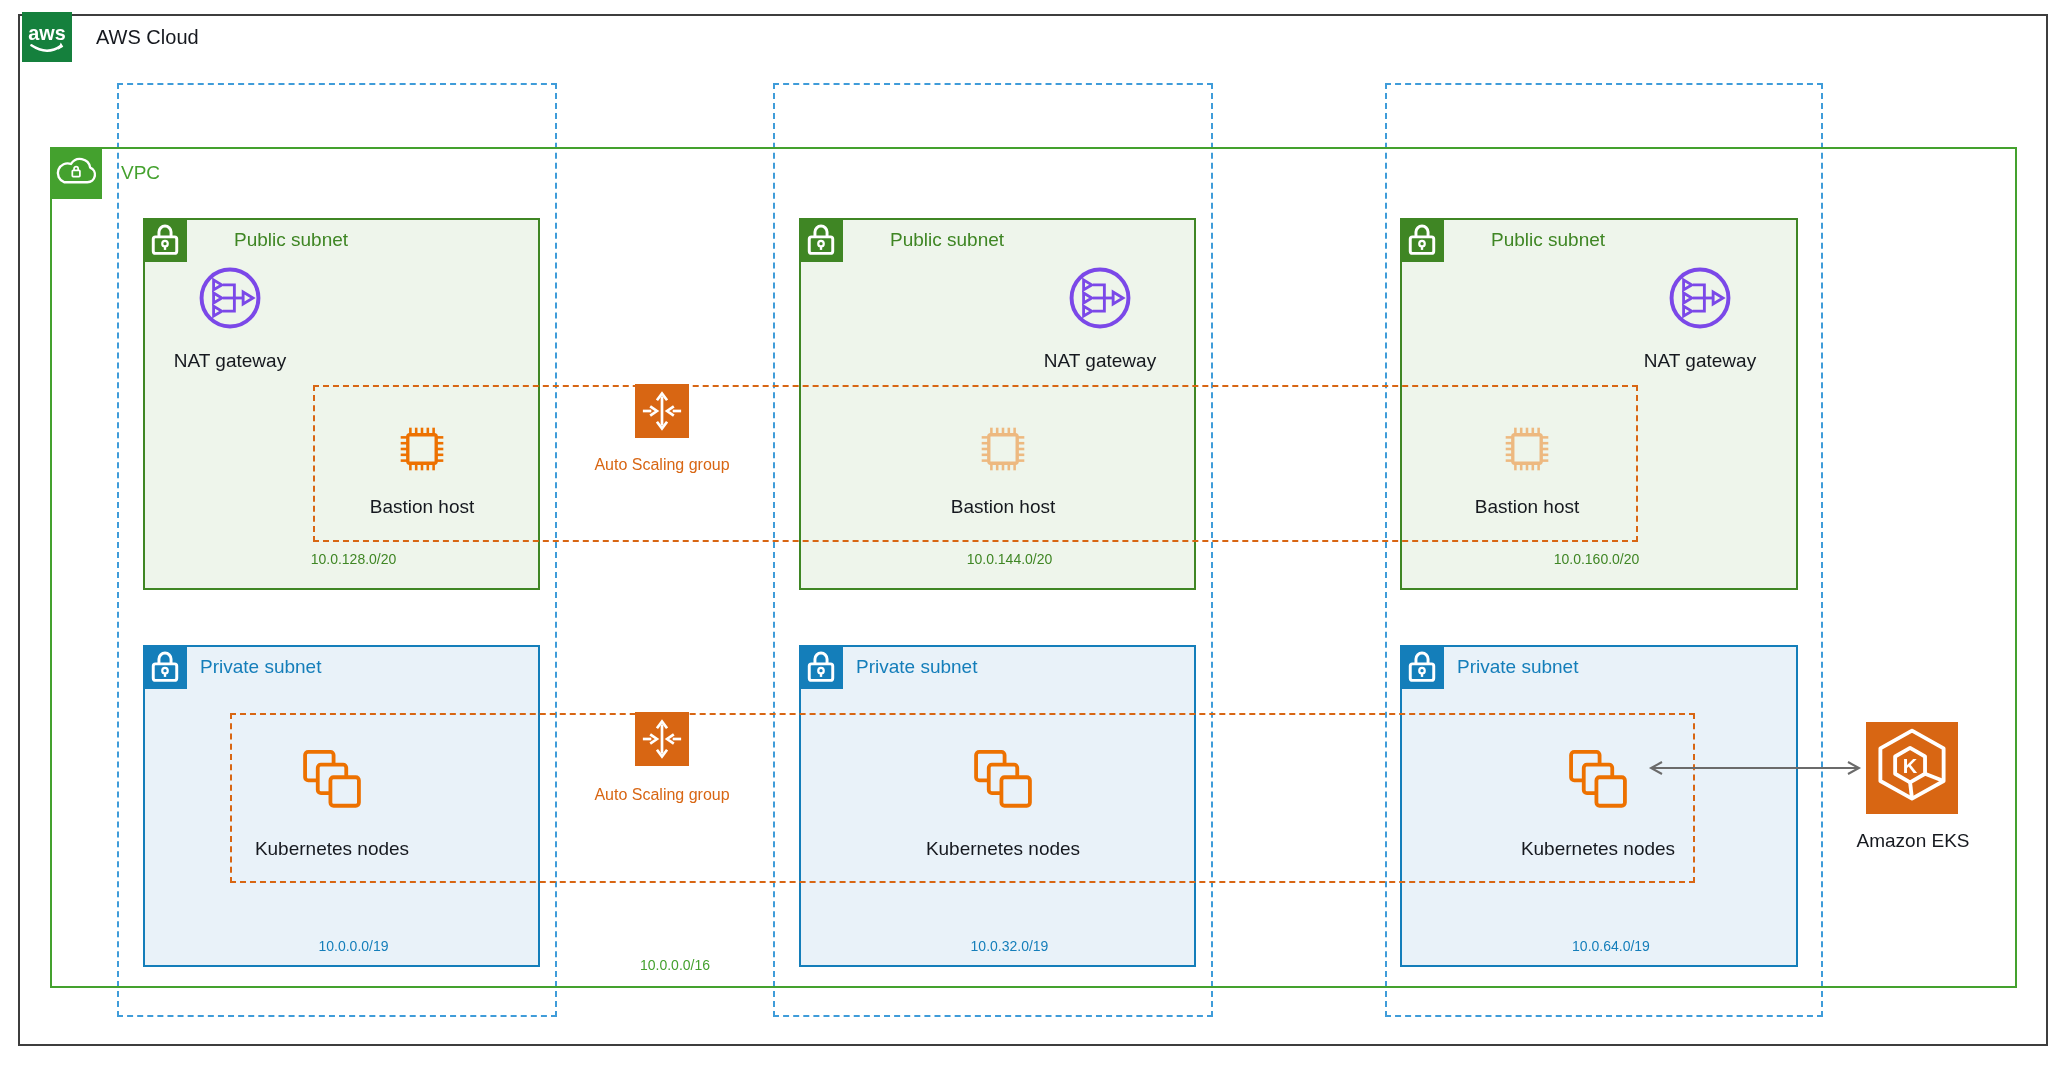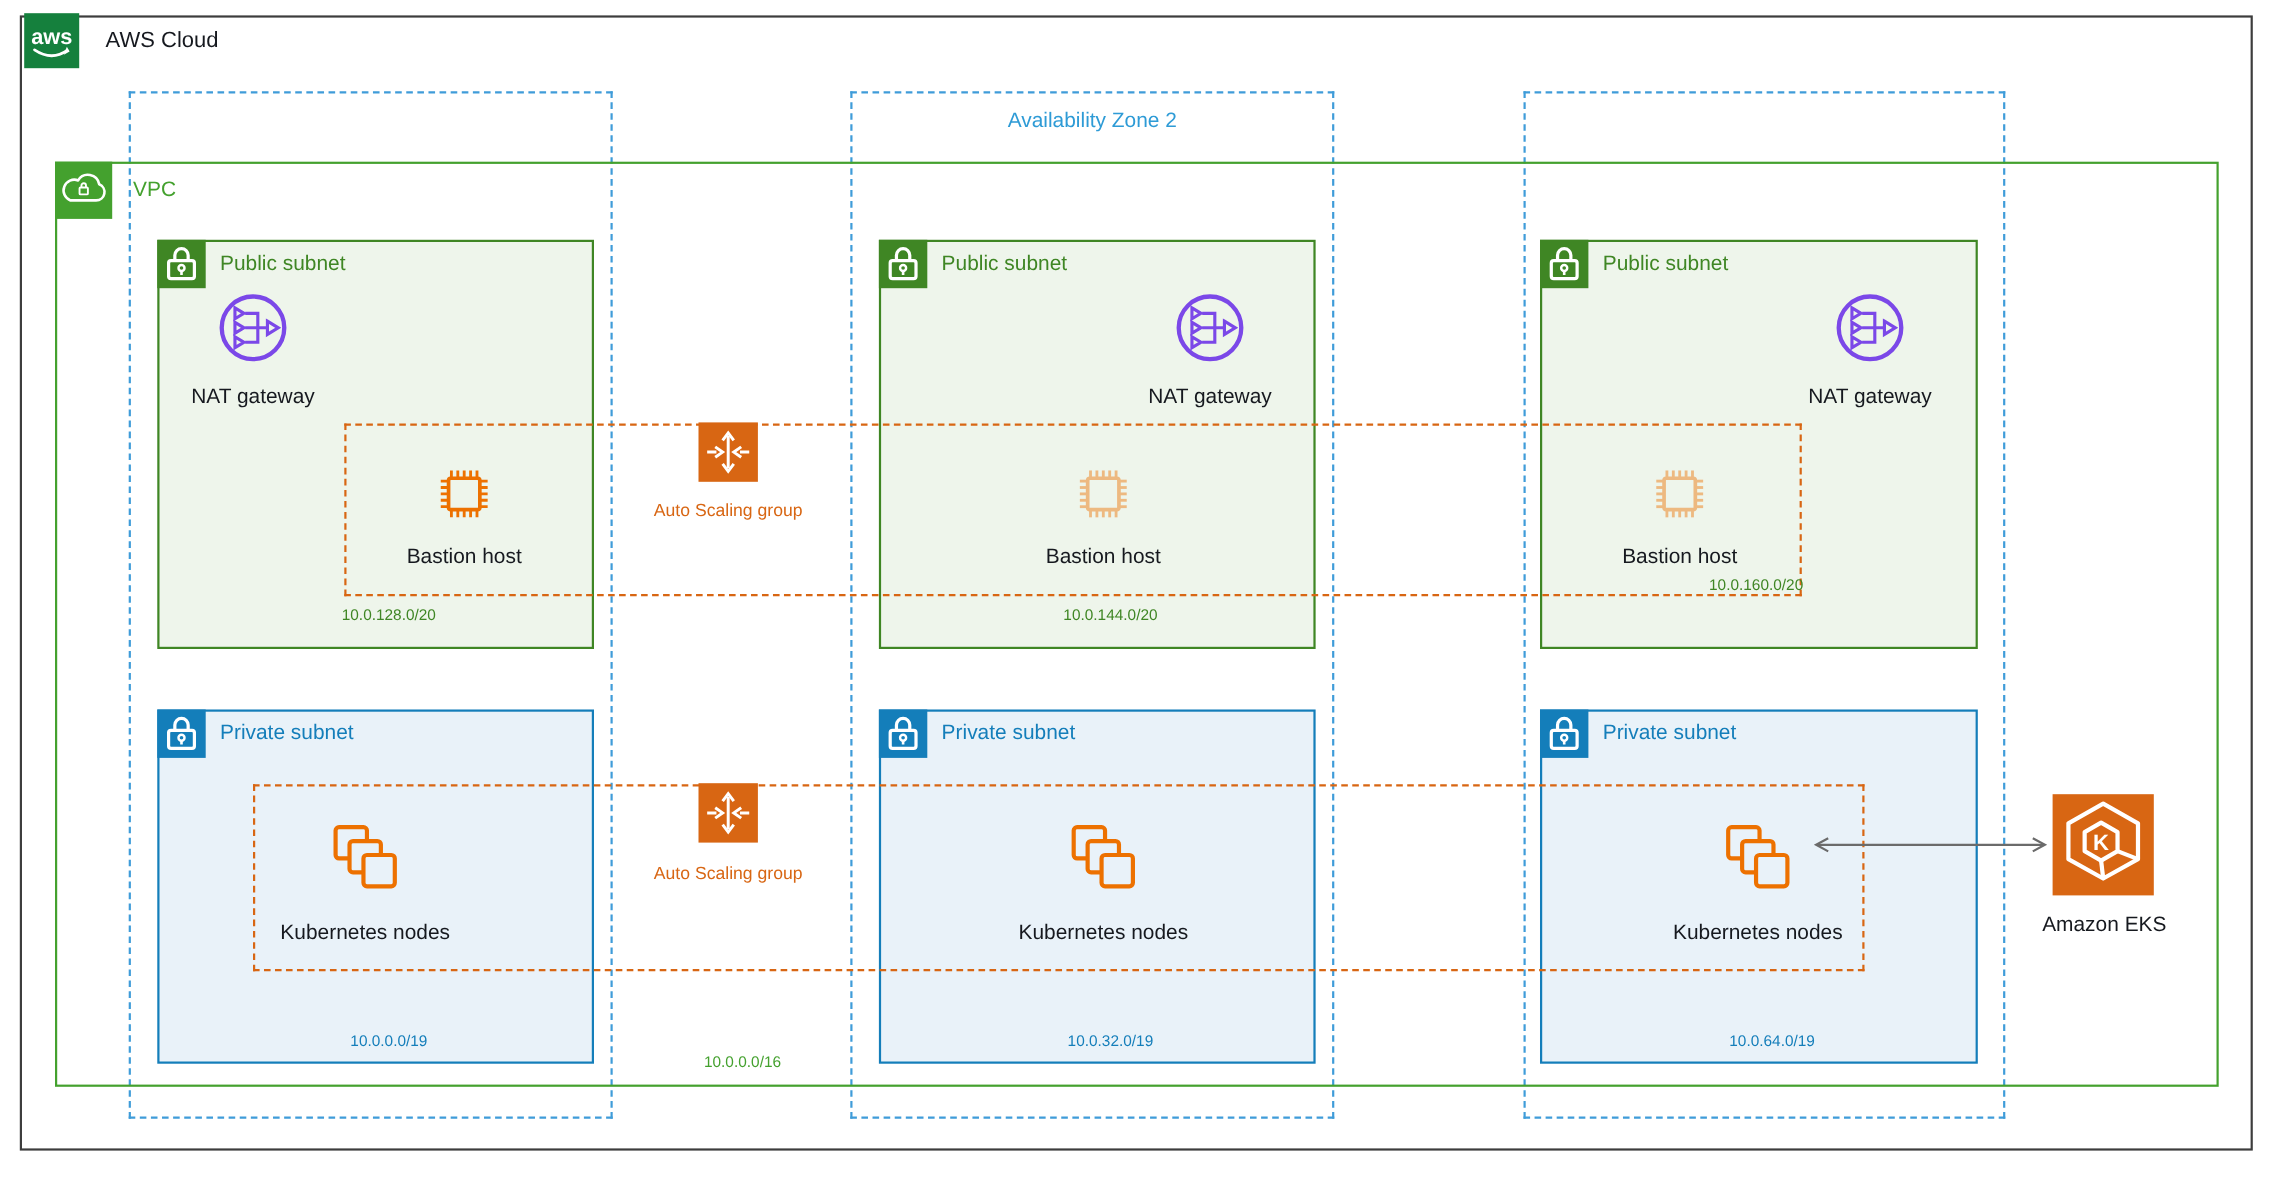--- a/index.html
+++ b/index.html
@@ -21,21 +21,21 @@
   .vpc-icon{background:#44A12E;}
   .vpc-label{font-size:19px;color:#44A12E;white-space:nowrap;}
   
   .subnet{border:2px solid;}
   .subnet.public{background:#EEF5EB;border-color:#3F8624;}
   .subnet.private{background:#E9F2F9;border-color:#147EBA;}
   .subnet-icon{width:44px;height:44px;}
   .subnet-icon.public{background:#3F8624;}
   .subnet-icon.private{background:#147EBA;}
   .subnet-label{font-size:19px;line-height:44px;white-space:nowrap;}
-  .subnet-label.public{color:#3F8624;}
+  .subnet-label.public{color:#3F8624;margin-left:34px;}
   .subnet-label.private{color:#147EBA;}
   .cidr{font-size:14px;text-align:center;white-space:nowrap;margin-left:12px;}
   .cidr.public{color:#3F8624;}
   .cidr.private{color:#147EBA;}
   .cidr.vpc{color:#44A12E;}
   
   .asg-box{border:2px dashed #D86613;background:transparent;}
   .asg-icon{background:#D86613;}
   .asg-label{font-size:16px;color:#D86613;text-align:center;white-space:nowrap;}
   
@@ -57,21 +57,20 @@
       <path d="M9 32 Q 24 42 37.5 32.5" stroke="#ffffff" stroke-width="2.4" fill="none" stroke-linecap="round"></path>
       <path d="M34.6 36.2 L39.6 33.4 L37.2 29.2 Z" fill="#ffffff"></path>
     </svg>
   </div>
   <div class="abs aws-title" style="left:96px;top:26px;">AWS Cloud</div>
 
   <div class="abs az" style="left:117px;top:83px;width:440px;height:934px;"></div>
   <div class="abs az" style="left:773px;top:83px;width:440px;height:934px;"></div>
   <div class="abs az" style="left:1385px;top:83px;width:438px;height:934px;"></div>
 
-  <div class="abs az-label" style="left:773px;top:99px;width:440px;">Availability Zone 2</div>
 
   <div class="abs vpc-box" style="left:50px;top:147px;width:1967px;height:841px;"></div>
   <div class="abs vpc-icon" style="left:50px;top:147px;width:52px;height:52px;">
     <svg width="52" height="52" viewBox="0 0 48 48">
       <path d="M13 32.5 h21.5 a7 7 0 0 0 2.6-13.5 A9.6 9.6 0 0 0 19.4 15.7 A6.9 6.9 0 0 0 13 32.5 Z" stroke="#ffffff" stroke-width="2.2" fill="none" stroke-linejoin="round"></path>
       <rect x="20.6" y="21.6" width="7" height="5.8" rx="0.8" stroke="#ffffff" stroke-width="1.6" fill="none"></rect>
       <path d="M22.2 21.6 v-1.6 a1.9 1.9 0 0 1 3.8 0 v1.6" stroke="#ffffff" stroke-width="1.6" fill="none"></path>
     </svg>
   </div>
   <div class="abs vpc-label" style="left:121px;top:162px;">VPC</div>
@@ -343,21 +342,21 @@
         <rect x="7" y="5" width="18" height="18" rx="2"></rect>
         <rect x="15" y="13" width="18" height="18" rx="2"></rect>
         <rect x="23" y="21" width="18" height="18" rx="2"></rect>
       </g>
     </svg>
   </div>
   <div class="abs item-label" style="left:1488px;top:838px;width:220px;">Kubernetes nodes</div>
 
   <div class="abs cidr public" style="left:143px;top:551px;width:397px;">10.0.128.0/20</div>
   <div class="abs cidr public" style="left:799px;top:551px;width:397px;">10.0.144.0/20</div>
-  <div class="abs cidr public" style="left:1400px;top:523px;width:369px;text-align:center;">10.0.160.0/20</div>
+  <div class="abs cidr public" style="left:1400px;top:551px;width:369px;text-align:center;">10.0.160.0/20</div>
 
   <div class="abs cidr private" style="left:143px;top:938px;width:397px;">10.0.0.0/19</div>
   <div class="abs cidr private" style="left:799px;top:938px;width:397px;">10.0.32.0/19</div>
   <div class="abs cidr private" style="left:1400px;top:938px;width:398px;">10.0.64.0/19</div>
 
   <div class="abs cidr vpc" style="left:563px;top:957px;width:200px;">10.0.0.0/16</div>
 
   <div class="abs" style="left:1645px;top:760px;width:220px;height:16px;">
     <svg width="220" height="16" viewBox="0 0 220 16">
       <g stroke="#6B6B6B" stroke-width="2" fill="none">

